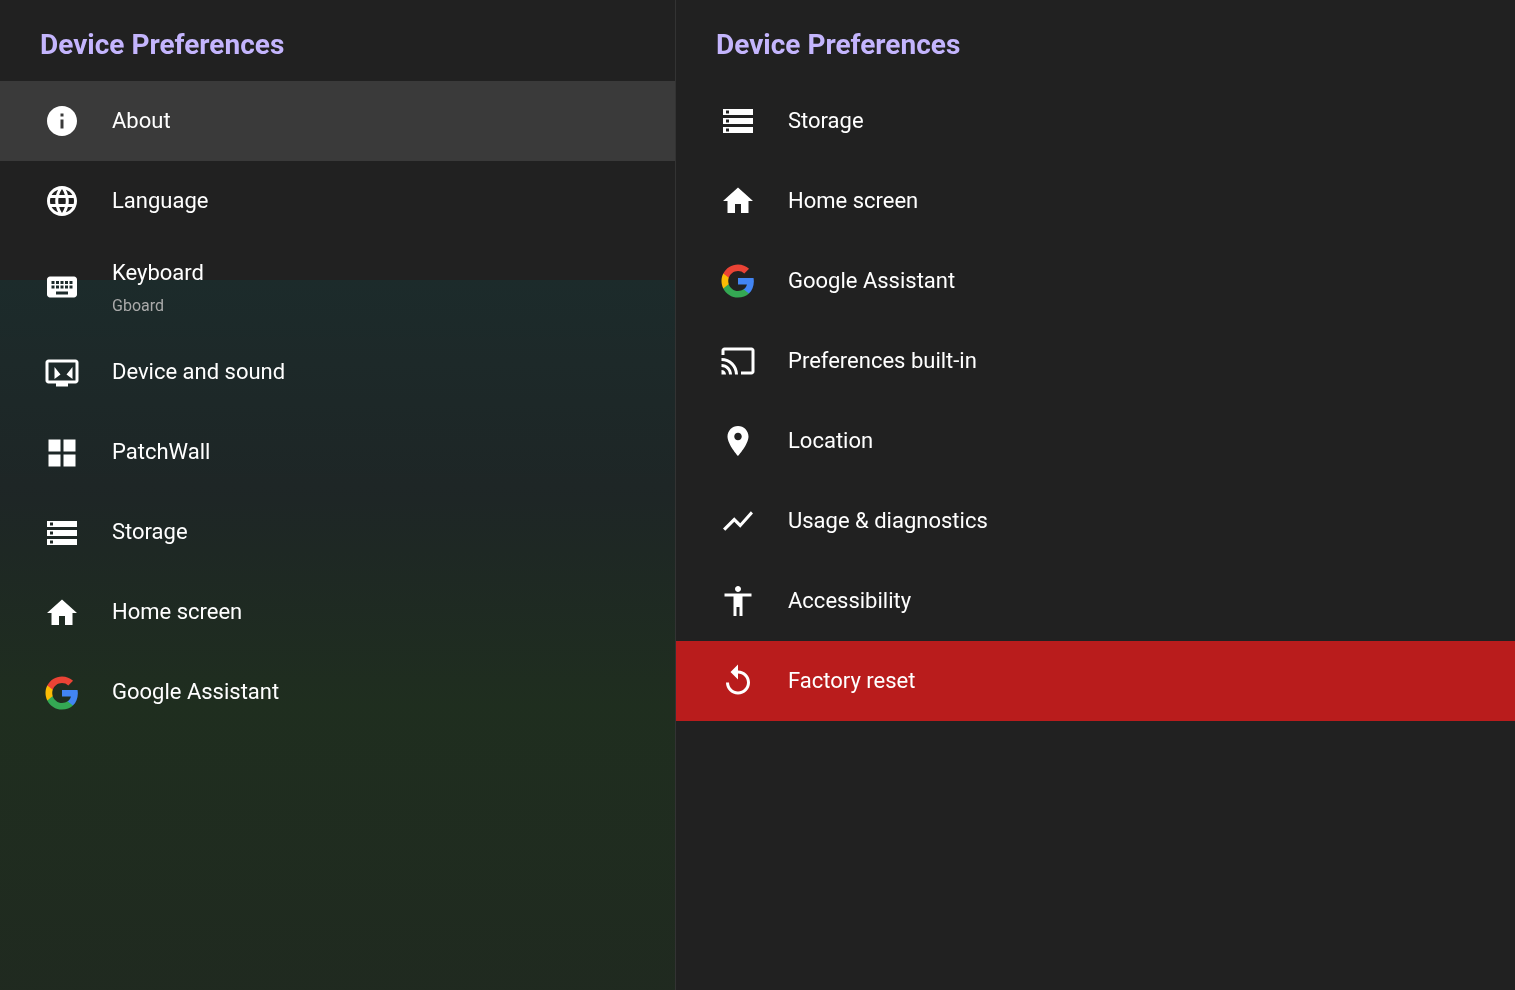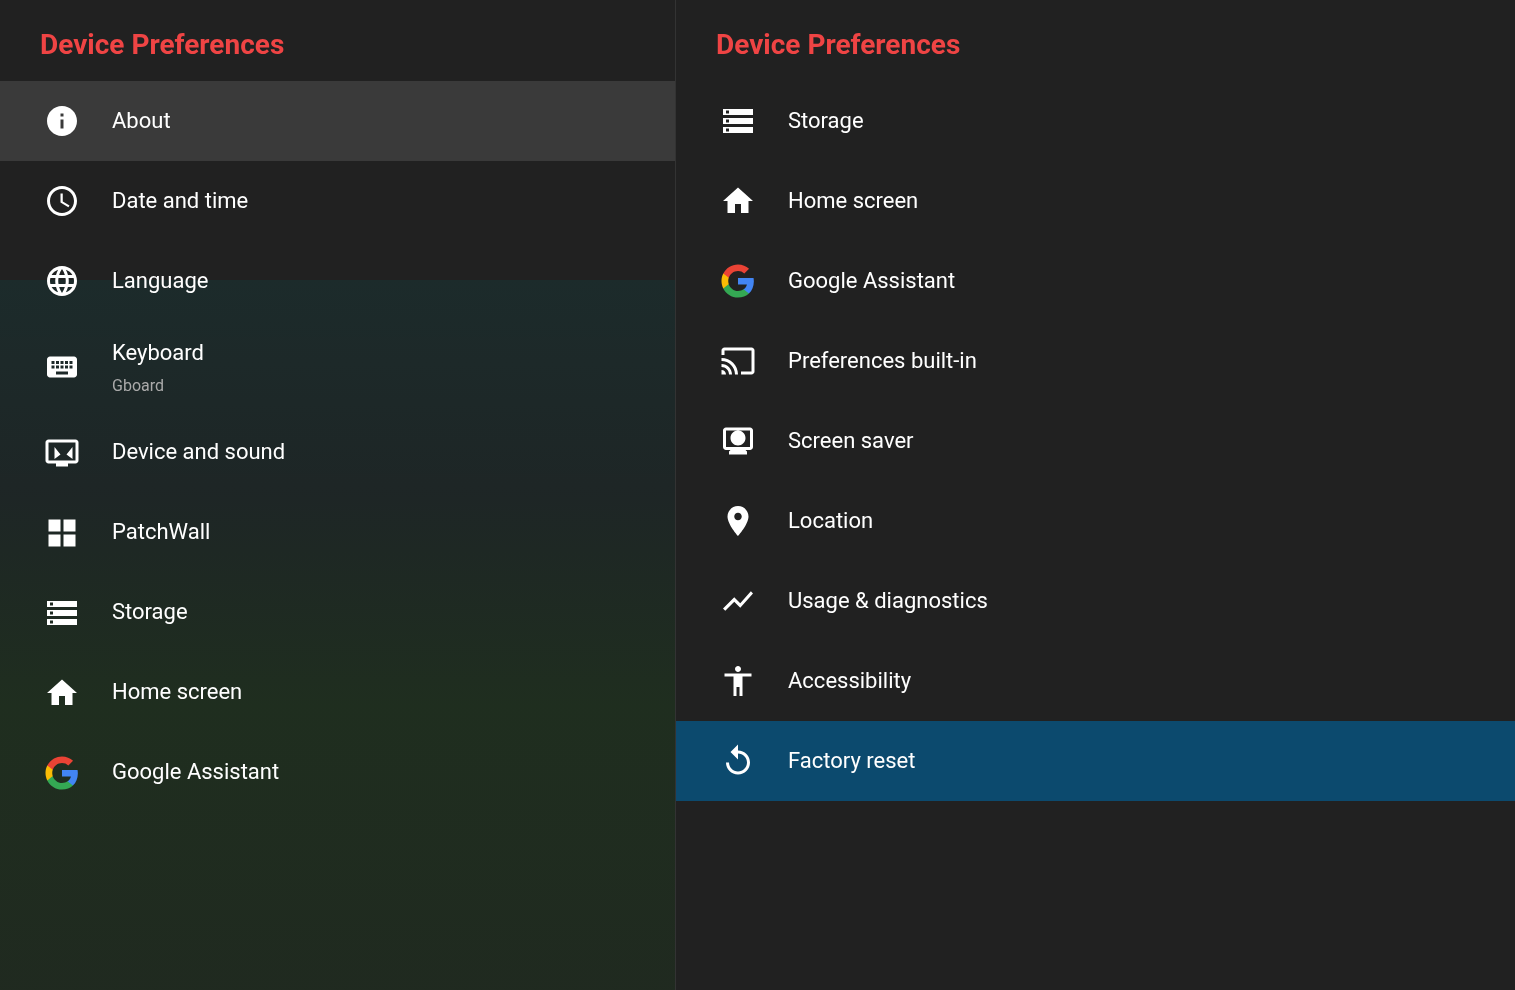--- a/index.html
+++ b/index.html
@@ -28,21 +28,21 @@
       width: 840px;
       height: 990px;
       background: #212121;
       display: flex;
       flex-direction: column;
       overflow: hidden;
       border-left: 1px solid #333;
     }
 
     .panel-title {
-      color: #ef4444;
+      color: #c4b5fd;
       font-size: 28px;
       font-weight: 700;
       padding: 28px 40px 20px 40px;
       flex-shrink: 0;
     }
 
     .menu-list {
       display: flex;
       flex-direction: column;
       flex: 1;
@@ -56,21 +56,21 @@
       cursor: pointer;
       min-height: 80px;
       position: relative;
     }
 
     .menu-item.active {
       background: #3a3a3a;
     }
 
     .menu-item.highlighted {
-      background: #0c4a6e;
+      background: #b91c1c;
     }
 
     .menu-icon {
       width: 44px;
       height: 44px;
       margin-right: 28px;
       flex-shrink: 0;
       display: flex;
       align-items: center;
       justify-content: center;
@@ -136,30 +136,20 @@
       <div class="menu-icon">
         <svg viewBox="0 0 24 24">
             <path d="M12 2C6.48 2 2 6.48 2 12s4.48 10 10 10 10-4.48 10-10S17.52 2 12 2zm1 15h-2v-6h2v6zm0-8h-2V7h2v2z"></path>
           </svg>
       </div>
       <div class="menu-text">
         <span class="menu-label">About</span>
       </div>
     </div>
 
-    <div class="menu-item">
-      <div class="menu-icon">
-        <svg viewBox="0 0 24 24">
-            <path d="M11.99 2C6.47 2 2 6.48 2 12s4.47 10 9.99 10C17.52 22 22 17.52 22 12S17.52 2 11.99 2zM12 20c-4.42 0-8-3.58-8-8s3.58-8 8-8 8 3.58 8 8-3.58 8-8 8zm.5-13H11v6l5.25 3.15.75-1.23-4.5-2.67V7z"></path>
-          </svg>
-      </div>
-      <div class="menu-text">
-        <span class="menu-label">Date and time</span>
-      </div>
-    </div>
 
     <div class="menu-item">
       <div class="menu-icon">
         <svg viewBox="0 0 24 24">
             <path d="M11.99 2C6.47 2 2 6.48 2 12s4.47 10 9.99 10C17.52 22 22 17.52 22 12S17.52 2 11.99 2zm6.93 6h-2.95c-.32-1.25-.78-2.45-1.38-3.56 1.84.63 3.37 1.91 4.33 3.56zM12 4.04c.83 1.2 1.48 2.53 1.91 3.96h-3.82c.43-1.43 1.08-2.76 1.91-3.96zM4.26 14C4.1 13.36 4 12.69 4 12s.1-1.36.26-2h3.38c-.08.66-.14 1.32-.14 2s.06 1.34.14 2H4.26zm.82 2h2.95c.32 1.25.78 2.45 1.38 3.56-1.84-.63-3.37-1.9-4.33-3.56zm2.95-8H5.08c.96-1.66 2.49-2.93 4.33-3.56C8.81 5.55 8.35 6.75 8.03 8zM12 19.96c-.83-1.2-1.48-2.53-1.91-3.96h3.82c-.43 1.43-1.08 2.76-1.91 3.96zM14.34 14H9.66c-.09-.66-.16-1.32-.16-2s.07-1.35.16-2h4.68c.09.65.16 1.32.16 2s-.07 1.34-.16 2zm.25 5.56c.6-1.11 1.06-2.31 1.38-3.56h2.95c-.96 1.65-2.49 2.93-4.33 3.56zM16.36 14c.08-.66.14-1.32.14-2s-.06-1.34-.14-2h3.38c.16.64.26 1.31.26 2s-.1 1.36-.26 2h-3.38z"></path>
           </svg>
       </div>
       <div class="menu-text">
         <span class="menu-label">Language</span>
       </div>
@@ -285,30 +275,20 @@
       <div class="menu-icon">
         <svg viewBox="0 0 24 24">
             <path d="M1 18v3h3c0-1.66-1.34-3-3-3zm0-4v2c2.76 0 5 2.24 5 5h2c0-3.87-3.13-7-7-7zm0-4v2c4.97 0 9 4.03 9 9h2c0-6.08-4.93-11-11-11zm20-7H3c-1.1 0-2 .9-2 2v3h2V5h18v14h-7v2h7c1.1 0 2-.9 2-2V5c0-1.1-.9-2-2-2z"></path>
           </svg>
       </div>
       <div class="menu-text">
         <span class="menu-label">Preferences built-in</span>
       </div>
     </div>
 
-    <div class="menu-item">
-      <div class="menu-icon">
-        <svg viewBox="0 0 24 24">
-            <path d="M20 3H4c-1.1 0-2 .9-2 2v11c0 1.1.9 2 2 2h3l-1 1v2h12v-2l-1-1h3c1.1 0 2-.9 2-2V5c0-1.1-.9-2-2-2zm0 13H4V5h16v11zm-8-1c-2.76 0-5-2.24-5-5s2.24-5 5-5 5 2.24 5 5-2.24 5-5 5z"></path>
-          </svg>
-      </div>
-      <div class="menu-text">
-        <span class="menu-label">Screen saver</span>
-      </div>
-    </div>
 
     <div class="menu-item">
       <div class="menu-icon">
         <svg viewBox="0 0 24 24">
             <path d="M12 2C8.13 2 5 5.13 5 9c0 5.25 7 13 7 13s7-7.75 7-13c0-3.87-3.13-7-7-7zm0 9.5c-1.38 0-2.5-1.12-2.5-2.5s1.12-2.5 2.5-2.5 2.5 1.12 2.5 2.5-1.12 2.5-2.5 2.5z"></path>
           </svg>
       </div>
       <div class="menu-text">
         <span class="menu-label">Location</span>
       </div>

